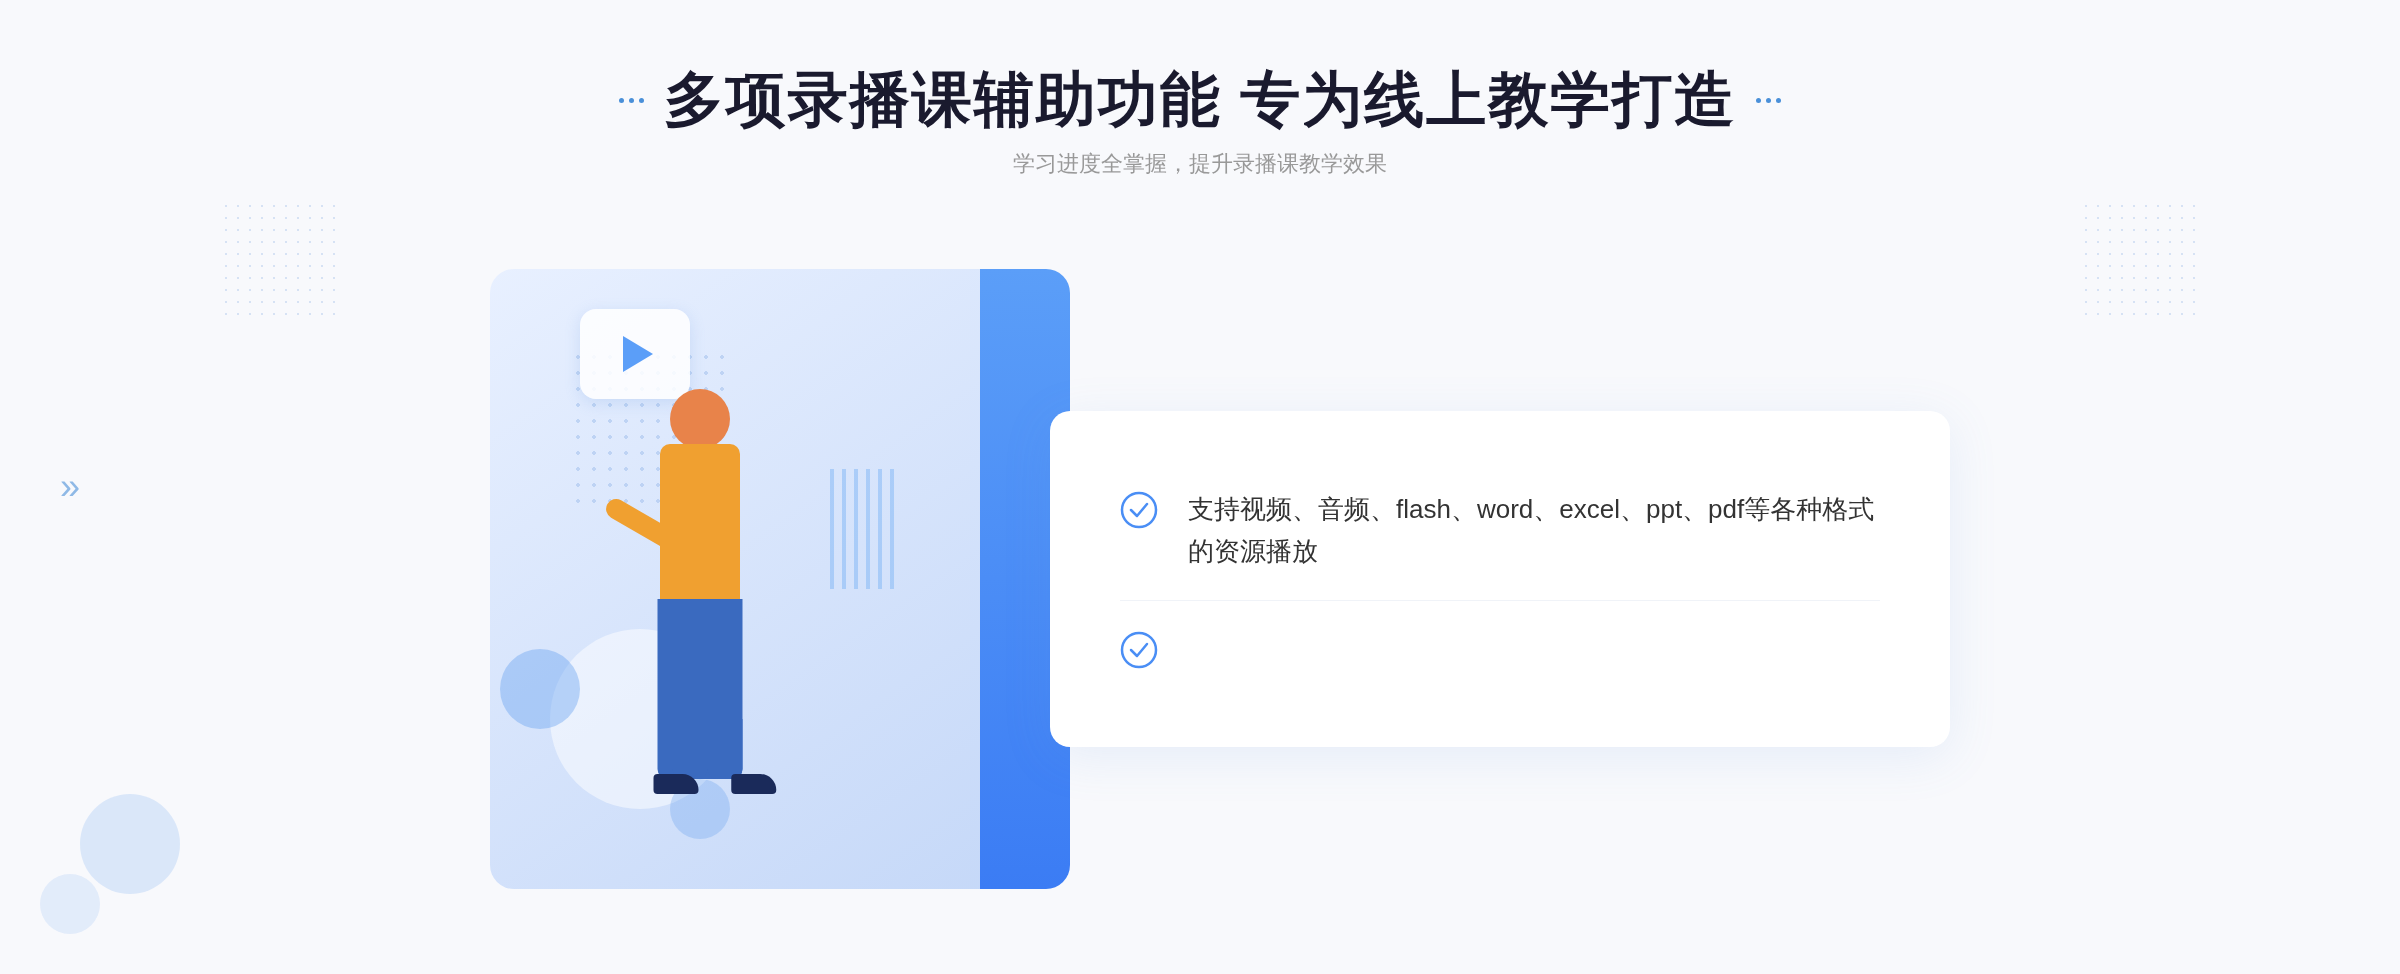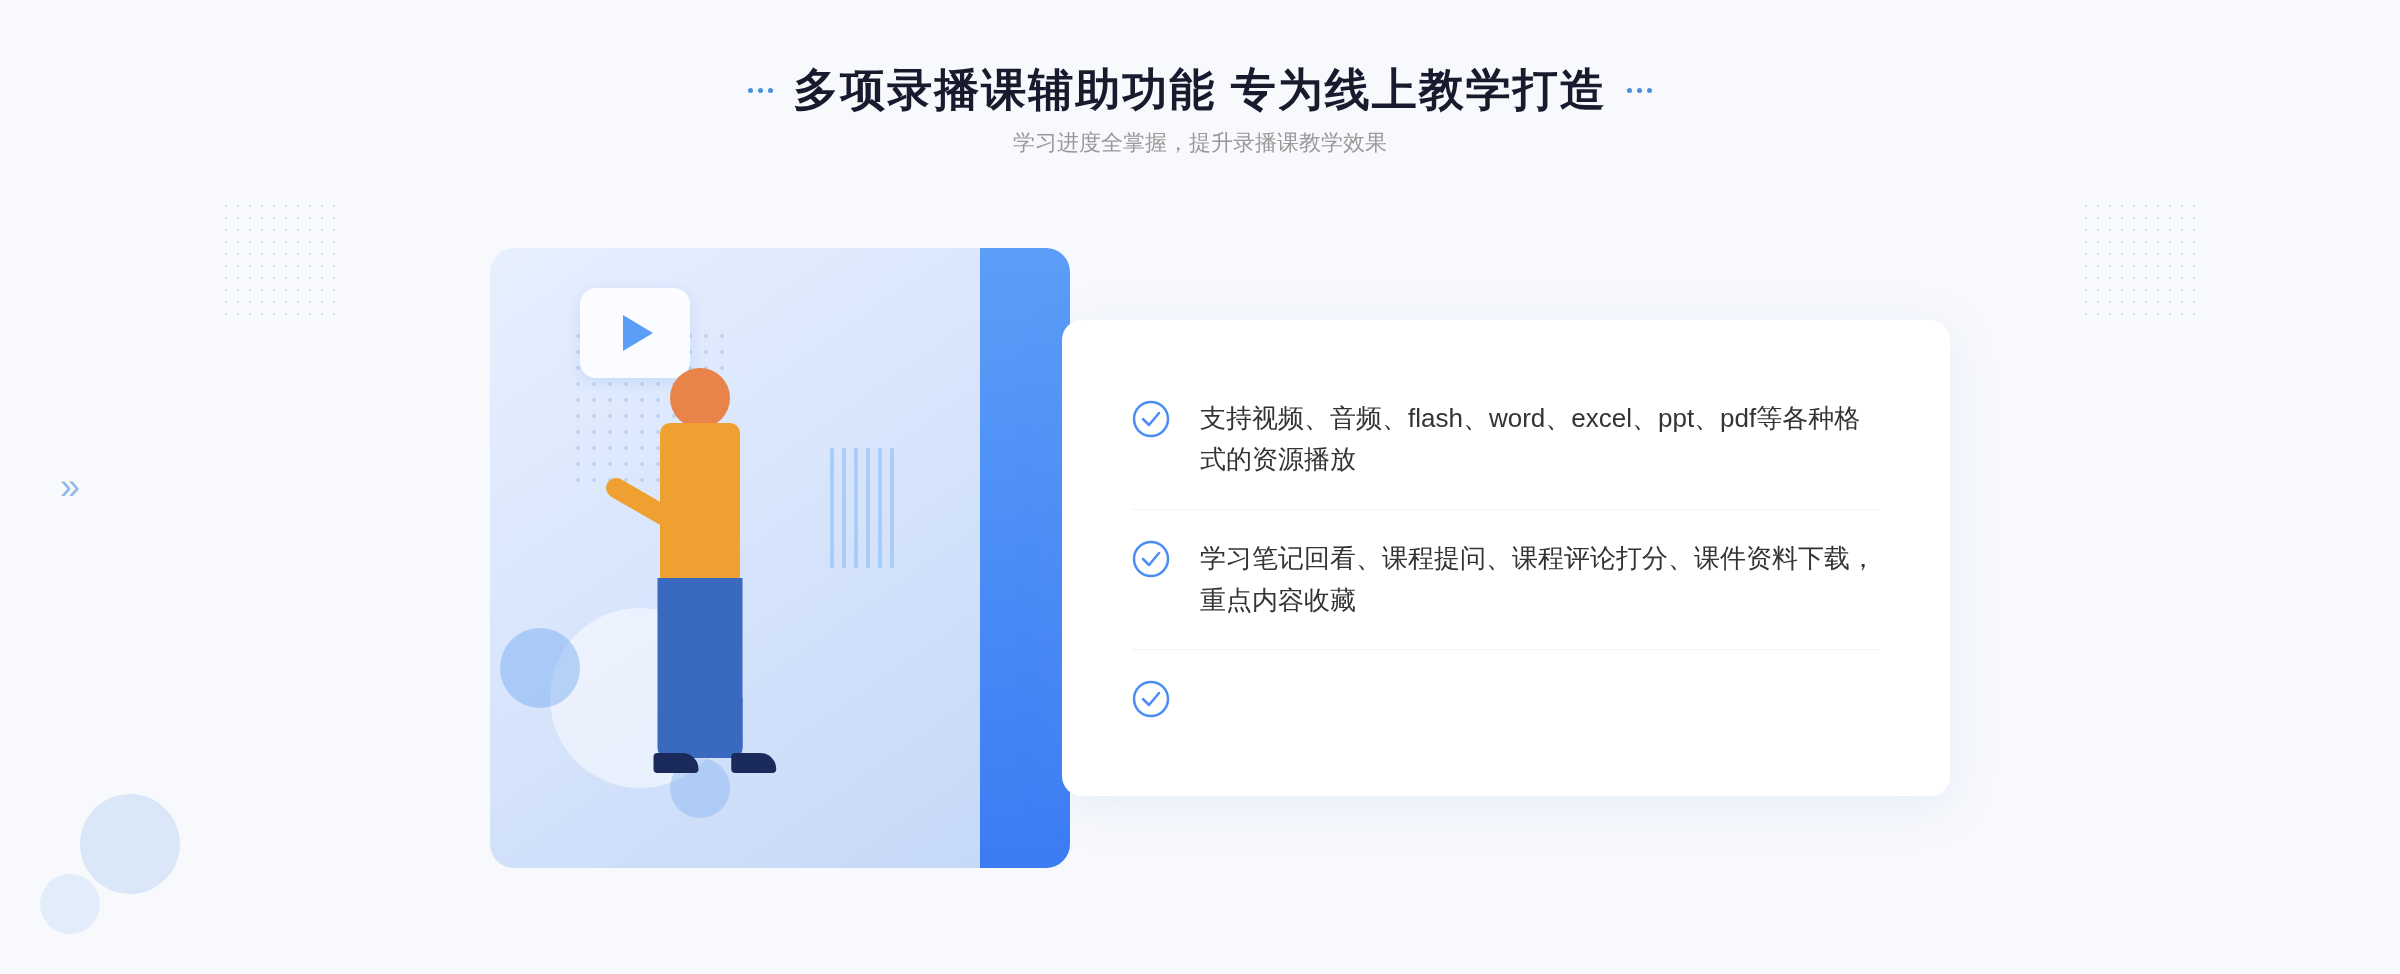--- a/index.html
+++ b/index.html
@@ -80,38 +80,38 @@
 
     .dot-divider span {
       width: 5px;
       height: 5px;
       background: #4a90d9;
       border-radius: 50%;
       display: inline-block;
     }
 
     .main-title {
-      font-size: 45px;
+      font-size: 60px;
       font-weight: 700;
       color: #1a1a2e;
       letter-spacing: 2px;
     }
 
     .sub-title {
       font-size: 22px;
       color: #999;
       margin-top: 8px;
       font-weight: 400;
     }
 
     .content-area {
       display: flex;
       align-items: center;
       width: 1500px;
-      gap: 12px;
+      gap: 0;
       justify-content: flex-end;
     }
 
     
     .illustration-container {
       position: relative;
       width: 620px;
       height: 700px;
       flex-shrink: 0;
     }
@@ -468,37 +468,28 @@
         <div class="check-icon">
           <svg viewBox="0 0 38 38" fill="none" xmlns="http://www.w3.org/2000/svg">
             <circle cx="19" cy="19" r="17" stroke="#4a8ef5" stroke-width="2.5"></circle>
             <polyline points="11,19 17,25 27,13" stroke="#4a8ef5" stroke-width="2.5" stroke-linecap="round" stroke-linejoin="round"></polyline>
           </svg>
         </div>
         <span class="feature-text">支持视频、音频、flash、word、excel、ppt、pdf等各种格式的资源播放</span>
       </div>
 
 
+
       <div class="feature-item">
         <div class="check-icon">
           <svg viewBox="0 0 38 38" fill="none" xmlns="http://www.w3.org/2000/svg">
             <circle cx="19" cy="19" r="17" stroke="#4a8ef5" stroke-width="2.5"></circle>
             <polyline points="11,19 17,25 27,13" stroke="#4a8ef5" stroke-width="2.5" stroke-linecap="round" stroke-linejoin="round"></polyline>
           </svg>
         </div>
-        <span class="feature-text">学习笔记回看、课程提问、课程评论打分、课件资料下载，重点内容收藏</span>
-      </div>
-
-      <div class="feature-item">
-        <div class="check-icon">
-          <svg viewBox="0 0 38 38" fill="none" xmlns="http://www.w3.org/2000/svg">
-            <circle cx="19" cy="19" r="17" stroke="#4a8ef5" stroke-width="2.5"></circle>
-            <polyline points="11,19 17,25 27,13" stroke="#4a8ef5" stroke-width="2.5" stroke-linecap="round" stroke-linejoin="round"></polyline>
-          </svg>
-        </div>
       </div>
 
     </div>
   </div>
 
   <div class="deco-circle-bottom-left"></div>
   <div class="deco-circle-bottom-left2"></div>
 
 </div>
 

